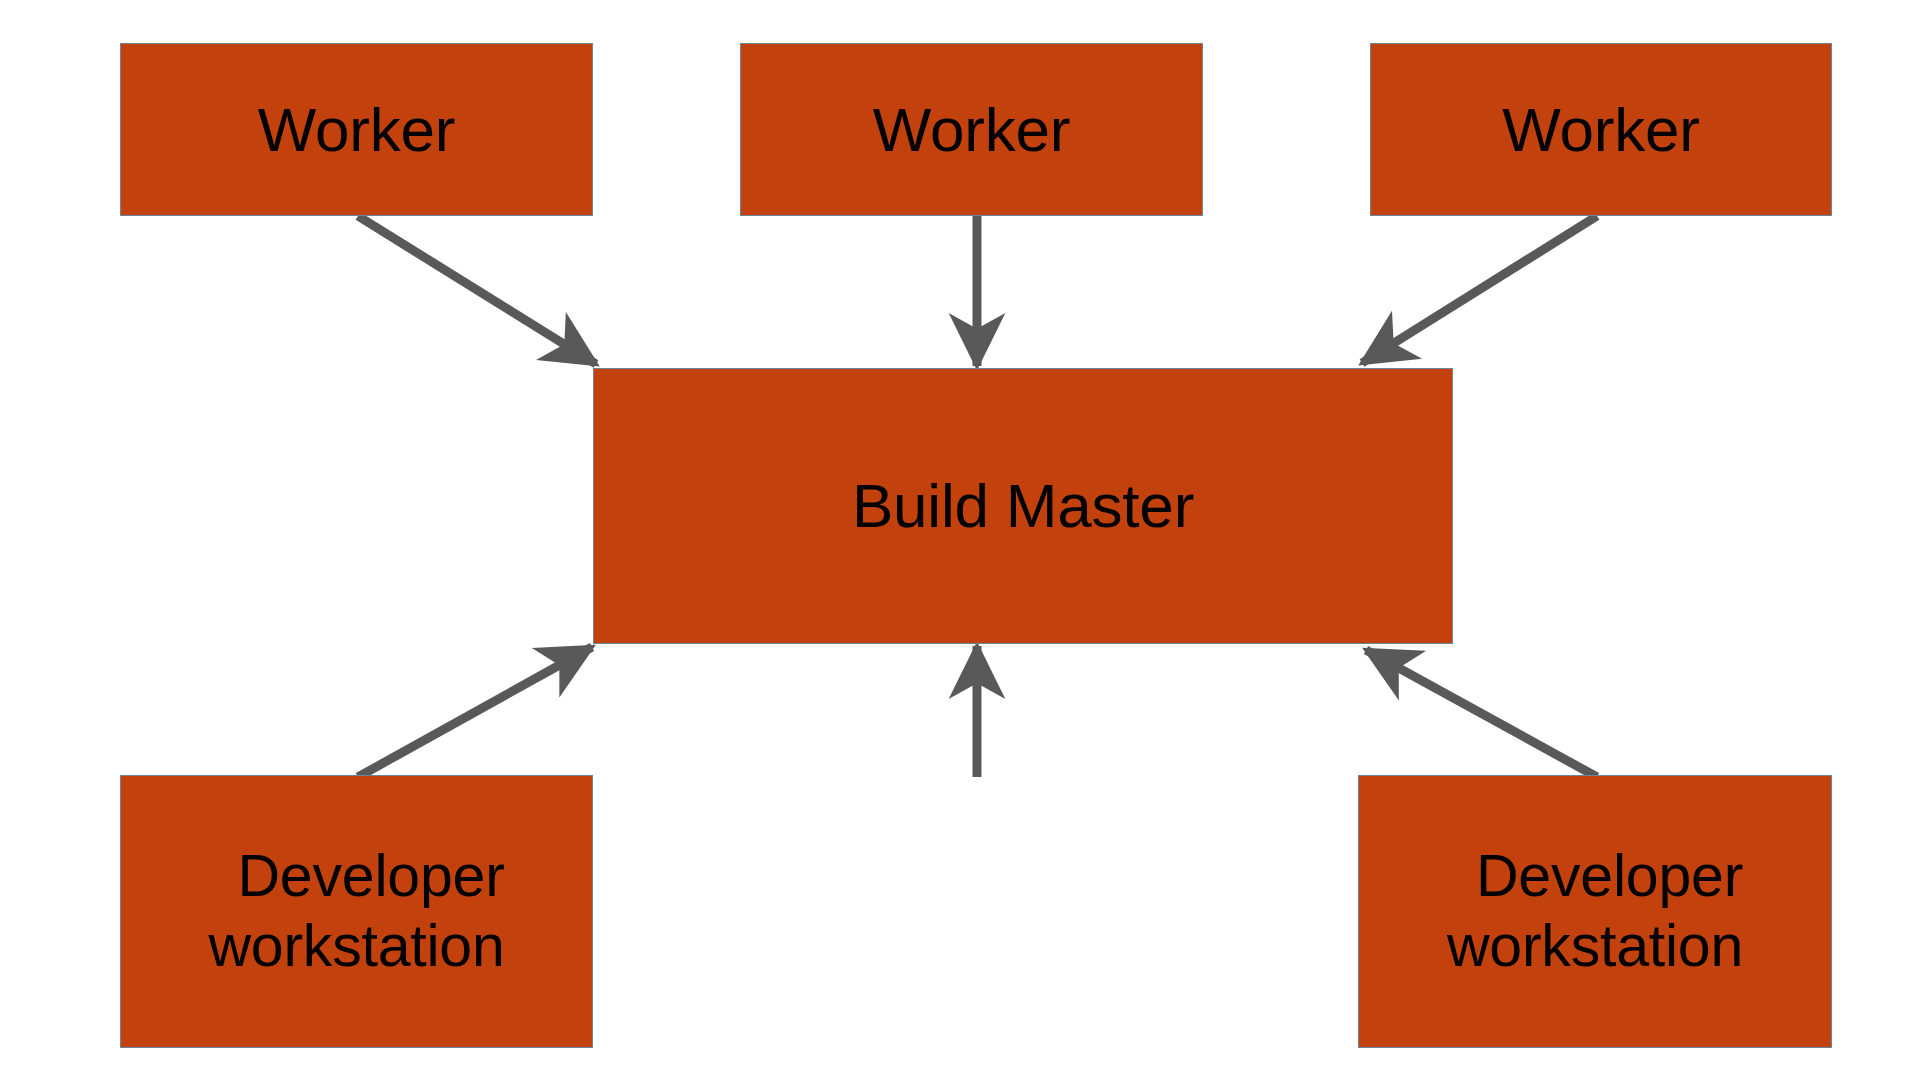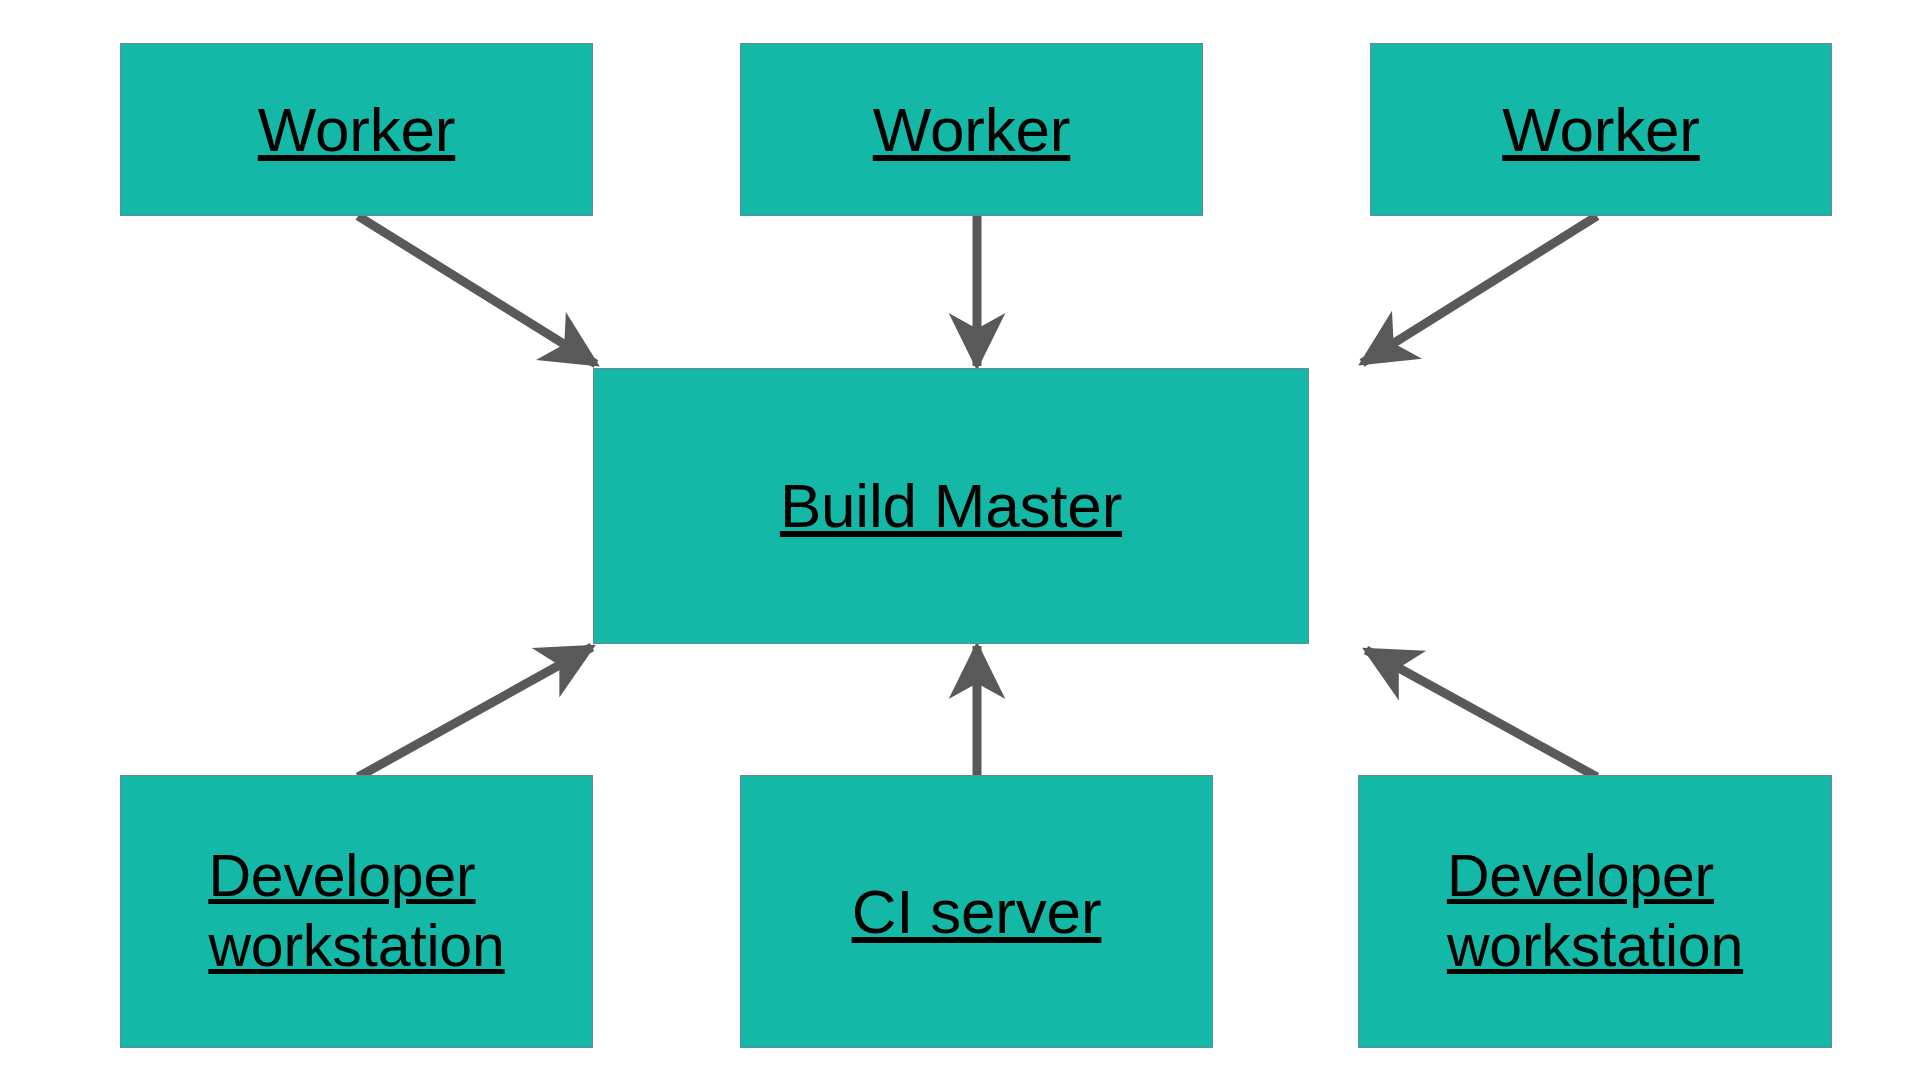--- a/index.html
+++ b/index.html
@@ -21,46 +21,45 @@
     position: absolute;
     left: 0;
     top: 0;
     width: 1910px;
     height: 1090px;
     pointer-events: none;
   }
   .node-box {
     position: absolute;
     box-sizing: border-box;
-    background: #14b8a6;
+    background: #c2410c;
     border: 1.6px solid #6b8795;
     display: flex;
     align-items: center;
     justify-content: center;
-    text-align: left;
-    text-decoration: underline;
+    text-align: right;
   }
   .node-label {
     color: #000000;
     font-family: "Liberation Sans", sans-serif;
     font-weight: 400;
     line-height: 1.18;
     letter-spacing: -0.2px;
     white-space: pre-line;
   }
   .node-worker .node-label { font-size: 62px; }
   .node-master .node-label { font-size: 62px; }
   .node-ci .node-label { font-size: 62px; }
   .node-dev .node-label { font-size: 59px; }
 
   
   #node-worker-1 { left: 120px;  top: 43px;  width: 473px; height: 173px; }
   #node-worker-2 { left: 740px;  top: 43px;  width: 463px; height: 173px; }
   #node-worker-3 { left: 1370px; top: 43px;  width: 462px; height: 173px; }
-  #node-build-master { left: 593px; top: 368px; width: 716px; height: 276px; }
+  #node-build-master { left: 593px; top: 368px; width: 860px; height: 276px; }
   #node-dev-left  { left: 120px;  top: 775px; width: 473px; height: 273px; }
   #node-ci-server { left: 740px;  top: 775px; width: 473px; height: 273px; }
   #node-dev-right { left: 1358px; top: 775px; width: 474px; height: 273px; }
 </style>
 </head>
 <body>
 
 <div id="diagram-canvas">
 
   <svg id="arrow-layer" viewBox="0 0 1910 1090" width="1910" height="1090" xmlns="http://www.w3.org/2000/svg">
@@ -109,22 +108,19 @@
 
   <div class="node-box node-master" id="node-build-master">
     <span class="node-label">Build Master</span>
   </div>
 
   <div class="node-box node-dev" id="node-dev-left">
     <span class="node-label">Developer
 workstation</span>
   </div>
 
-  <div class="node-box node-ci" id="node-ci-server">
-    <span class="node-label">CI server</span>
-  </div>
 
   <div class="node-box node-dev" id="node-dev-right">
     <span class="node-label">Developer
 workstation</span>
   </div>
 
 </div>
 
 </body></html>

